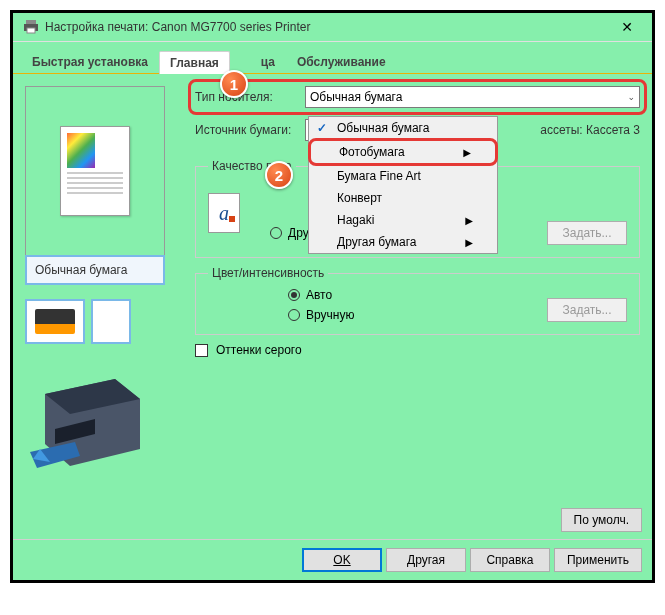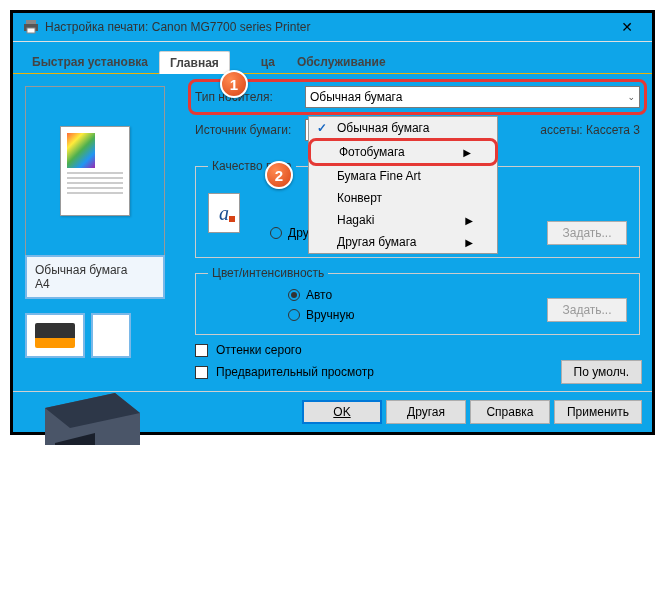--- a/index.html
+++ b/index.html
@@ -1,17 +1,17 @@
 <!DOCTYPE html>
 <html><head>
 <meta charset="utf-8">
 <style>
 * { box-sizing: border-box; font-family: 'Segoe UI', Tahoma, sans-serif; font-size: 12px; }
 body { margin: 0; padding: 10px; background: #fff; }
-.window { border: 3px solid #000; width: 645px; height: 425px; background: #0ea5e9; position: relative; }
+.window { border: 3px solid #000; width: 645px; height: 573px; background: #86efac; position: relative; }
 .titlebar { display: flex; align-items: center; padding: 6px 10px; border-bottom: 1px solid #e0e0e0; }
 .titlebar .printer-icon { width: 16px; height: 14px; margin-right: 6px; }
 .titlebar .title { flex: 1; color: #333; }
 .titlebar .close { width: 30px; text-align: center; cursor: pointer; font-size: 14px; }
 .tabs { display: flex; padding: 8px 8px 0 8px; border-bottom: 1px solid #eab308; font-weight: bold; }
 .tab { padding: 4px 10px; border: 1px solid transparent; border-bottom: none; cursor: pointer; color: #444; }
 .tab.active { border-color: #d0d0d0; background: #fff; border-radius: 2px 2px 0 0; position: relative; top: 1px; }
 .content { display: flex; padding: 12px; gap: 10px; position: relative; }
 .preview-pane { width: 160px; }
 .paper-preview { border: 1px solid #999; width: 140px; height: 170px; padding: 15px; display: flex; align-items: center; justify-content: center; }
@@ -84,21 +84,20 @@
           <div class="rainbow"></div>
           <div class="lines"></div>
             <div class="lines"></div>
             <div class="lines"></div>
             <div class="lines"></div>
             <div class="lines"></div>
         </div>
       </div>
       <div class="paper-label">
         <div>Обычная бумага</div>
-        <div>A4</div>
       </div>
       <div class="tray-icons">
         <div class="tray-icon">
             <div class="tray-graphic"></div>
           </div>
         <div class="tray-icon small"></div>
       </div>
       <div class="printer-3d">
         <svg viewBox="0 0 130 100">
             <path d="M20 20 L90 5 L115 25 L115 75 L45 92 L20 70 Z" fill="#4a5568"></path>
@@ -192,24 +191,20 @@
           <div style="margin-left:auto;align-self:flex-end;">
             <span class="btn disabled">Задать...</span>
           </div>
         </div>
       </fieldset>
 
       <div class="checkbox-row">
         <span class="checkbox"></span>
         <span>Оттенки серого</span>
       </div>
-      <div class="checkbox-row">
-        <span class="checkbox"></span>
-        <span>Предварительный просмотр</span>
-      </div>
     </div>
   </div>
 
   <div class="bottom-btns">
     <span class="btn">По умолч.</span>
   </div>
 
   <div class="footer">
     <span class="btn primary">OK</span>
     <span class="btn">Другая</span>

